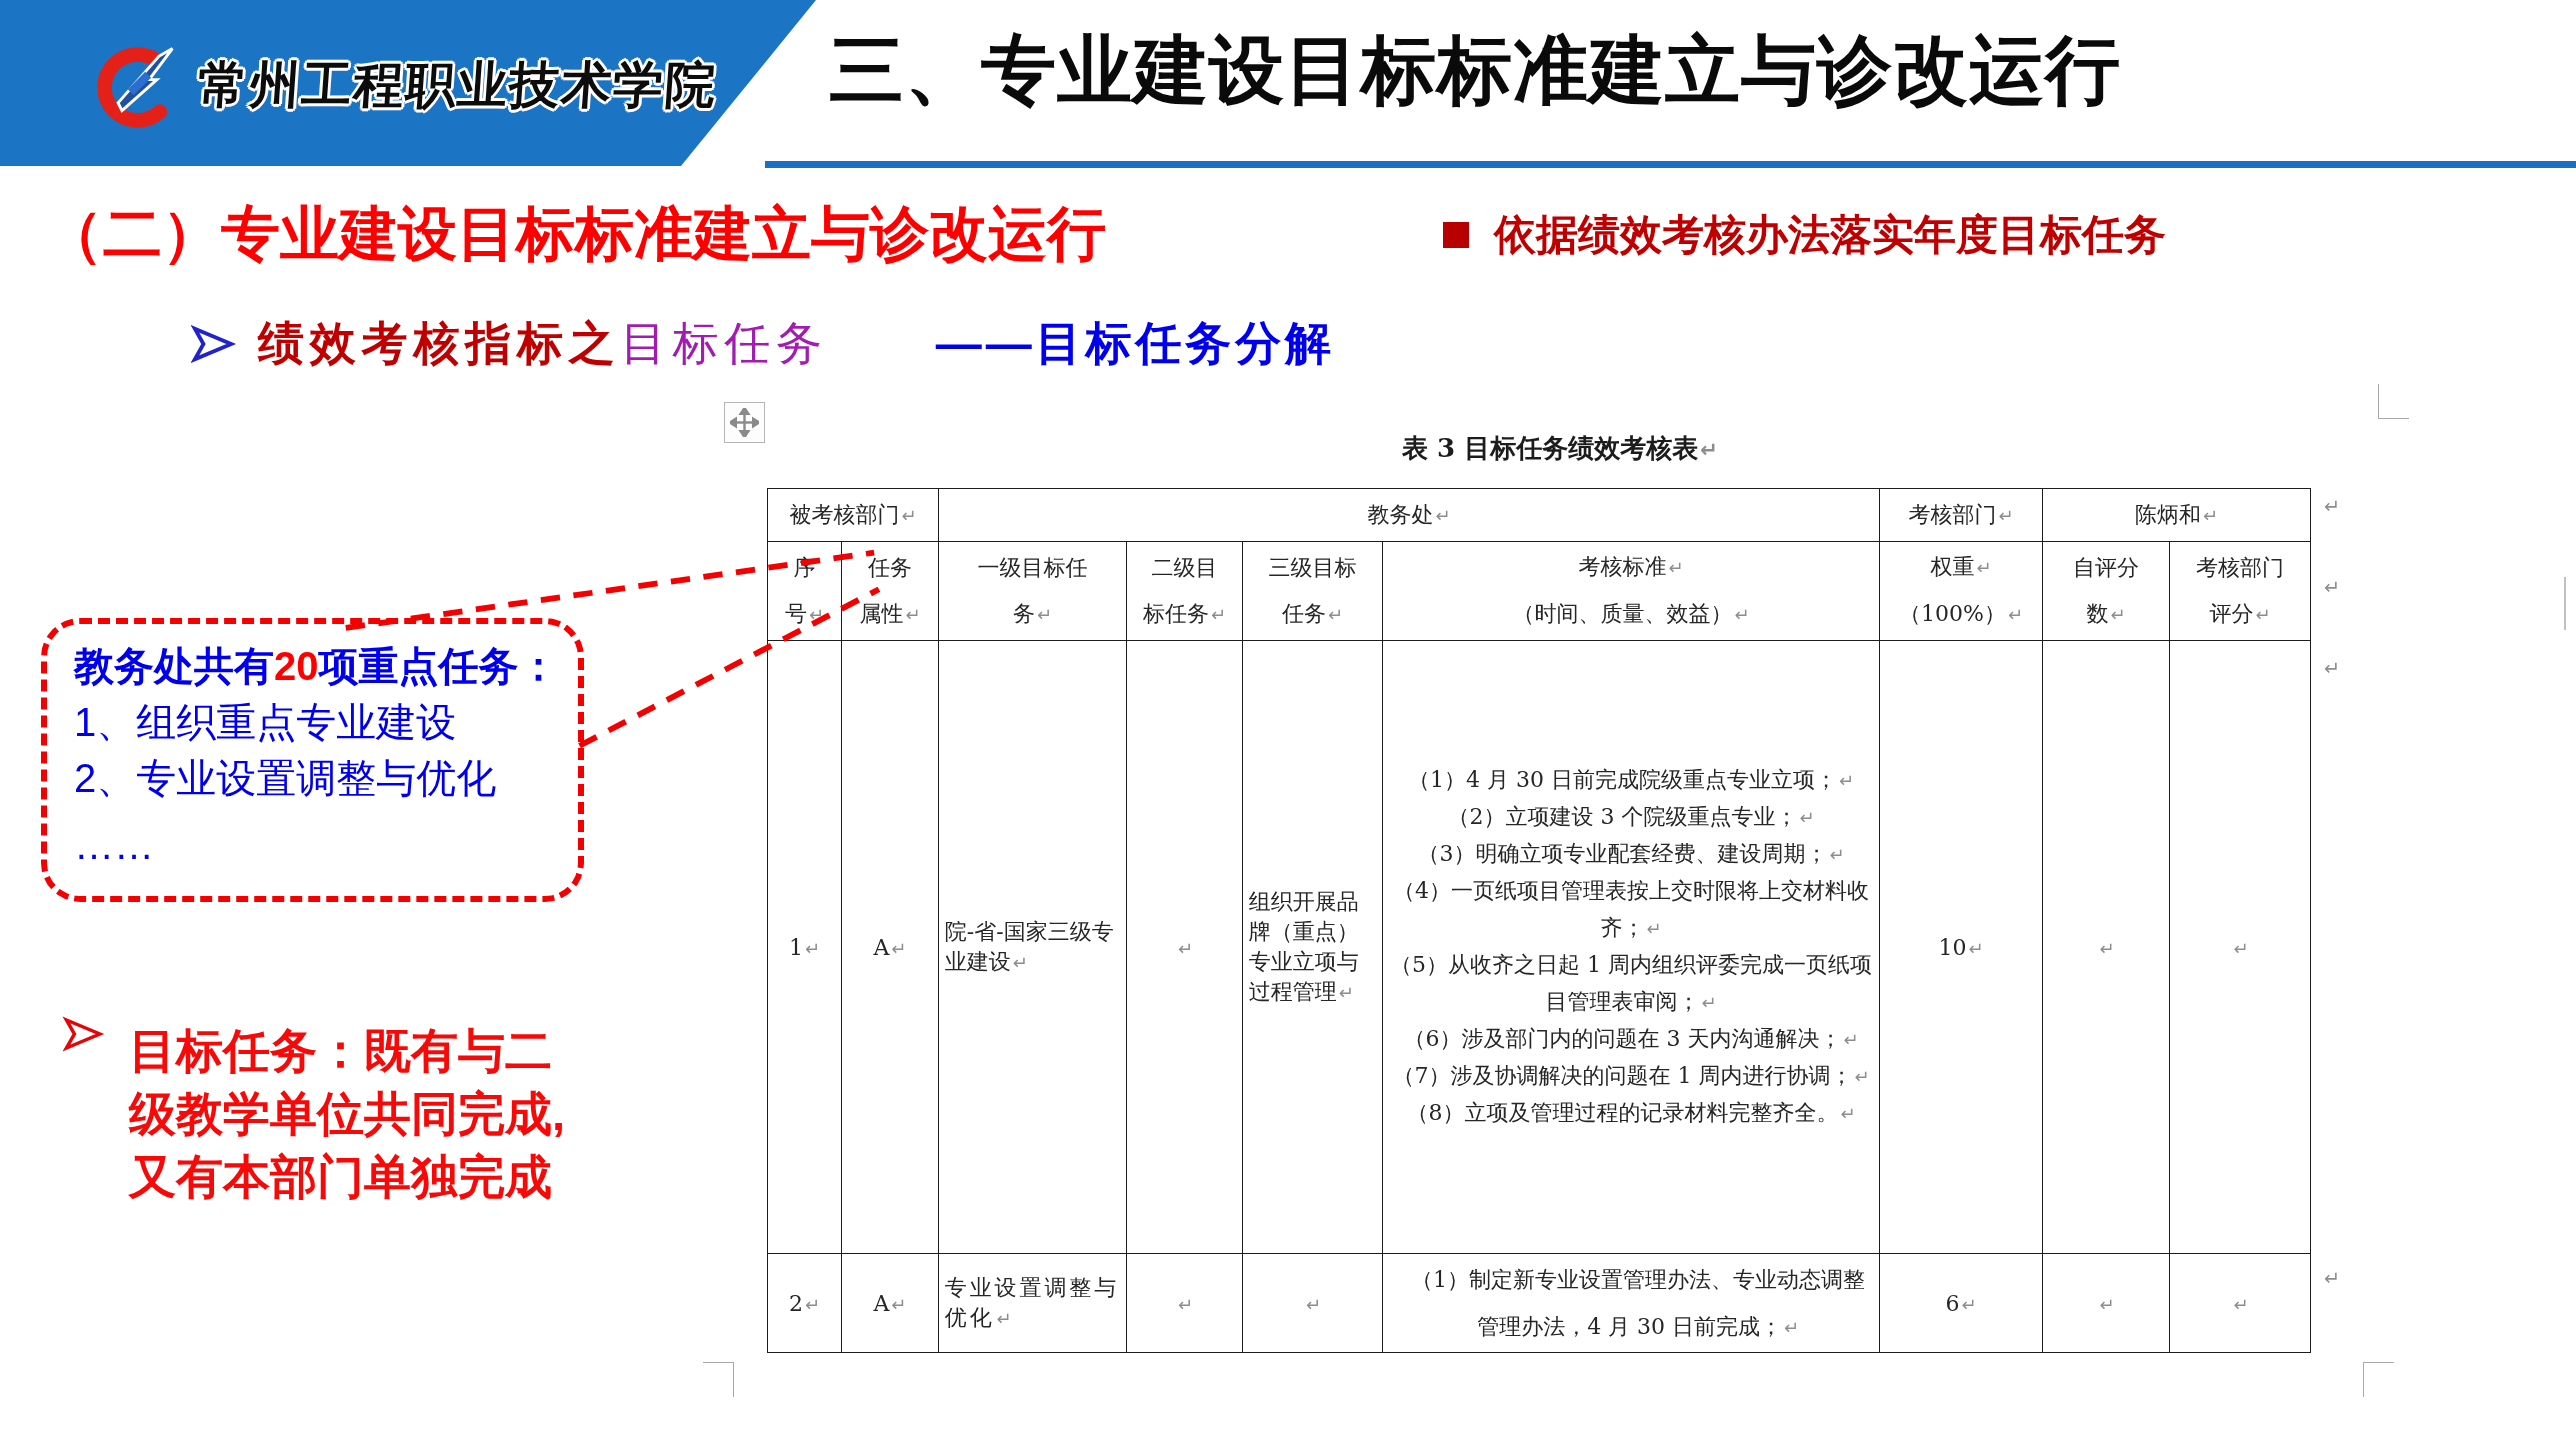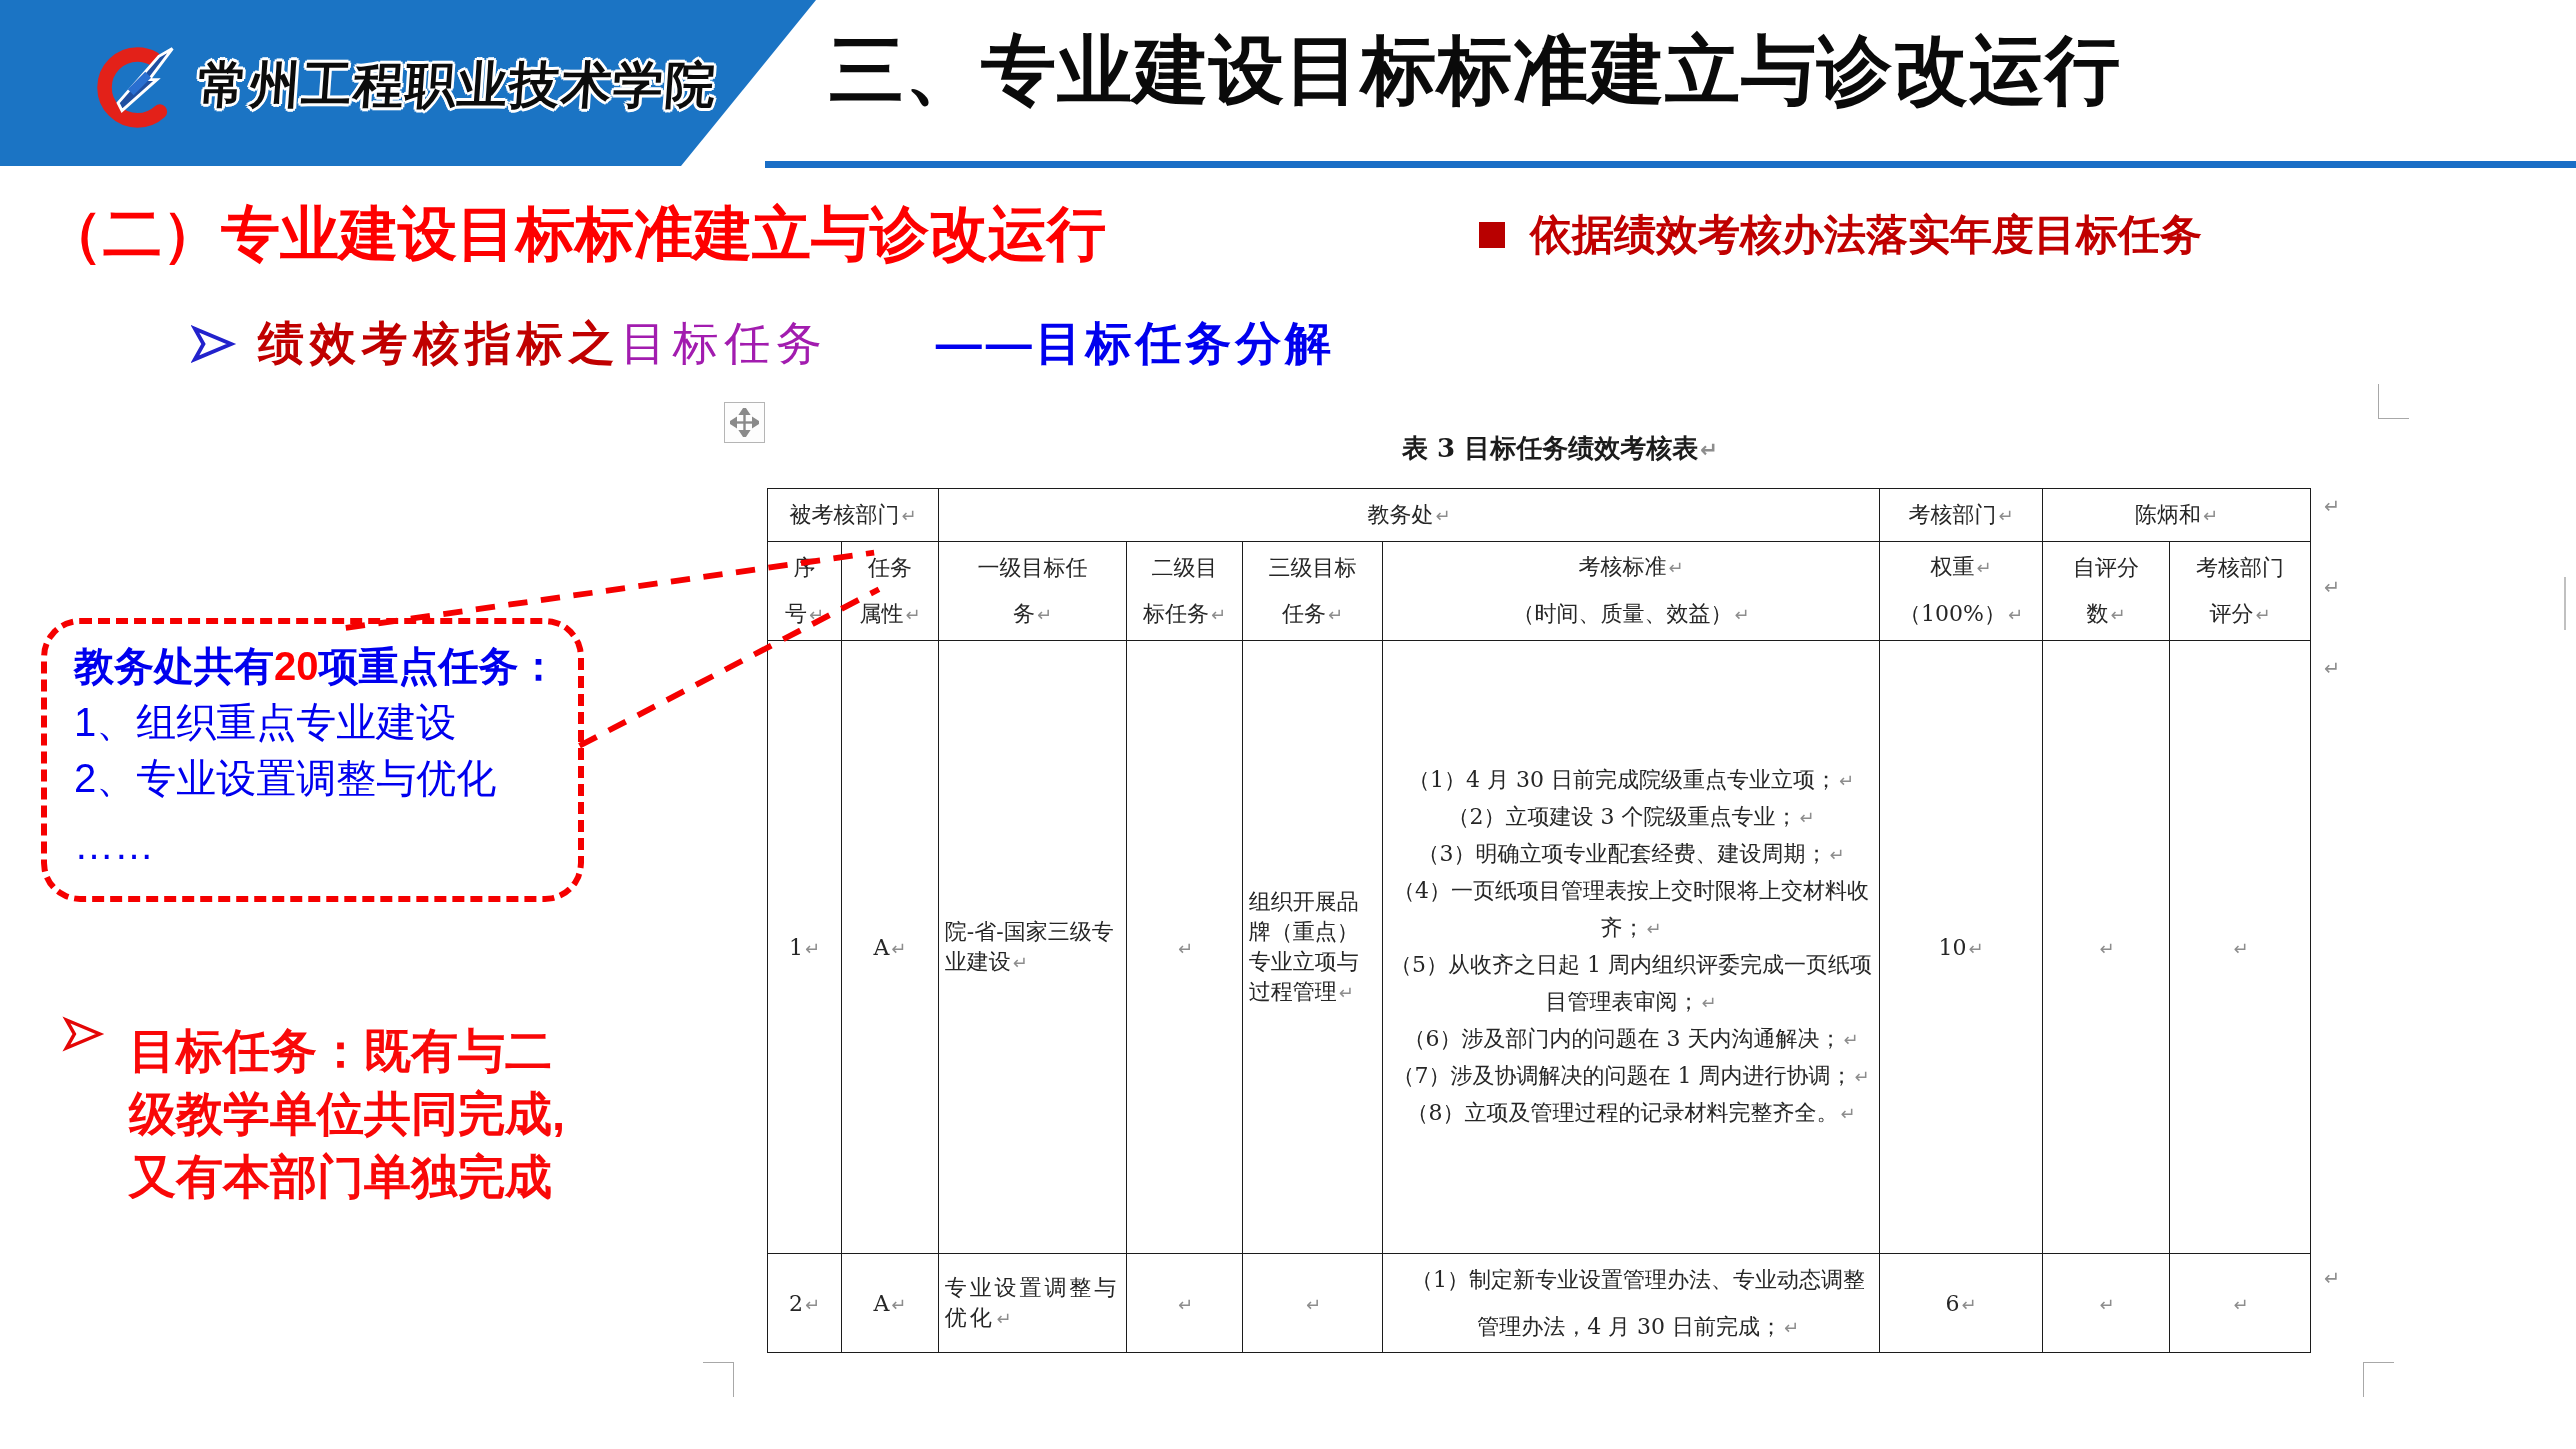--- a/index.html
+++ b/index.html
@@ -18,21 +18,21 @@
             text-shadow:-1.9px -1.9px 0 #fff, 1.9px -1.9px 0 #fff, -1.9px 1.9px 0 #fff, 1.9px 1.9px 0 #fff,
                         0 -2.9px 0 #fff, 0 2.9px 0 #fff, -2.9px 0 0 #fff, 2.9px 0 0 #fff; }
   .slide-title { position:absolute; left:829px; top:21px; width:1545px; font-size:75px;
             font-weight:bold; color:#0a0a0a; letter-spacing:1px; white-space:nowrap; }
   .title-underline { position:absolute; left:765px; top:161px; width:1811px; height:6.8px;
             background:#1a6ec6; }
 
   
   .section-heading { position:absolute; left:44px; top:195px; font-size:59px; font-weight:bold;
             color:#fe0000; white-space:nowrap; }
-  .right-bullet { position:absolute; left:1443px; top:207px; display:flex; align-items:center;margin-left:36px; }
+  .right-bullet { position:absolute; left:1443px; top:207px; display:flex; align-items:center; }
   .right-bullet .sq { width:26px; height:26px; background:#b80000; margin-right:25px; flex:none; }
   .right-bullet .txt { font-size:42px; font-weight:bold; color:#c00000; white-space:nowrap; }
 
   .sub-bullet { position:absolute; left:191px; top:313px; display:flex; align-items:center; }
   .sub-bullet .arrow { width:46px; height:46px; margin-right:21px; flex:none; }
   .sub-bullet .prefix { font-size:46px; font-weight:bold; color:#c00000; letter-spacing:5.8px; }
   .sub-bullet .hl     { font-size:46px; font-weight:normal; color:#a21caf; letter-spacing:5.8px; }
   .sub-bullet .dash   { font-size:46px; font-weight:bold; color:#0000ee; margin-left:108px;
                         letter-spacing:3.9px; }
 

